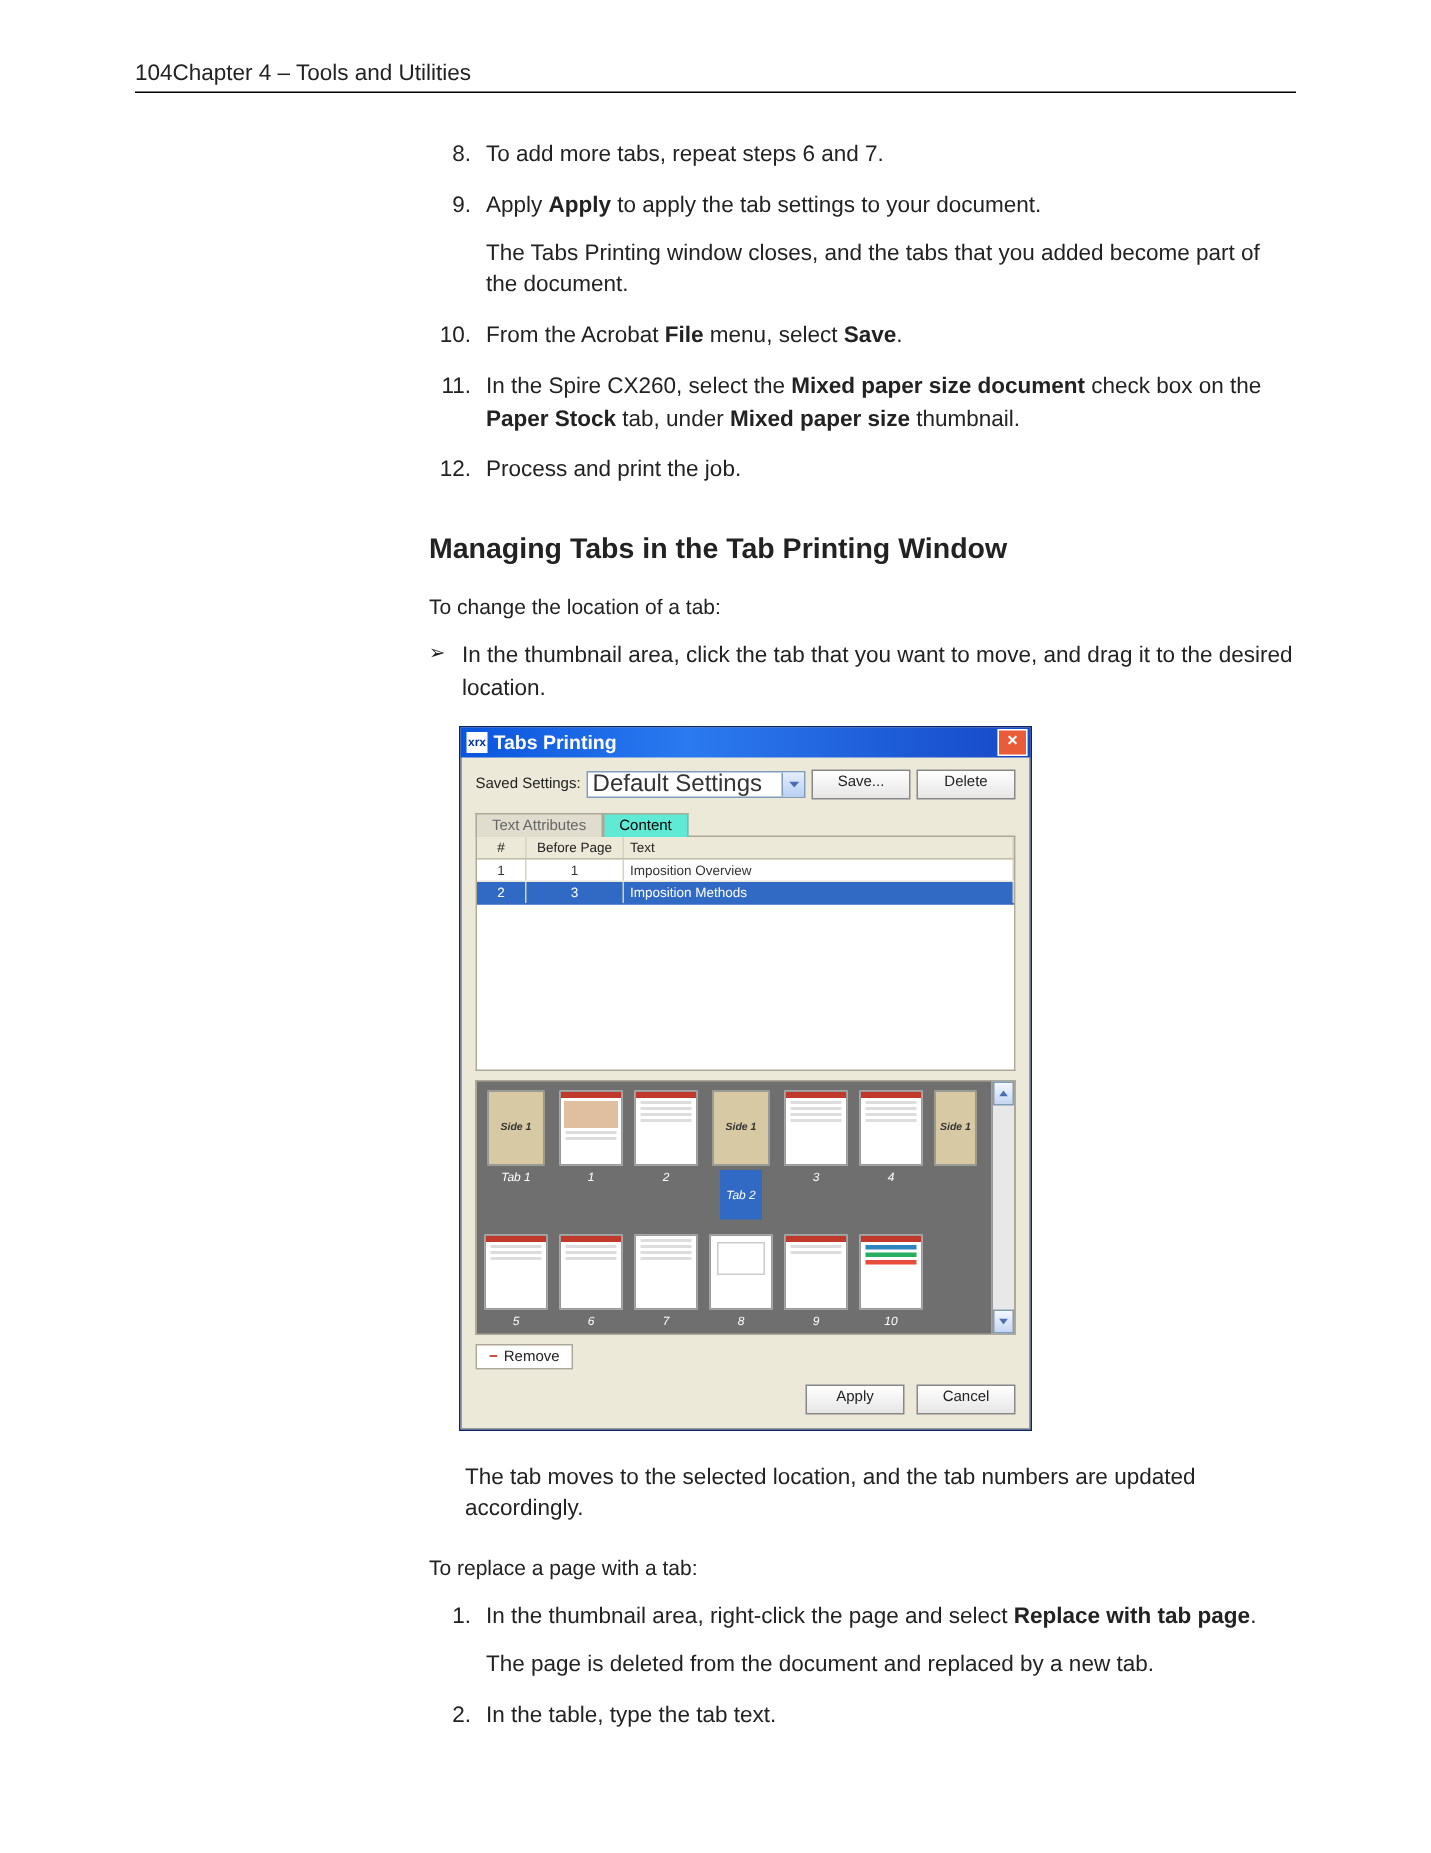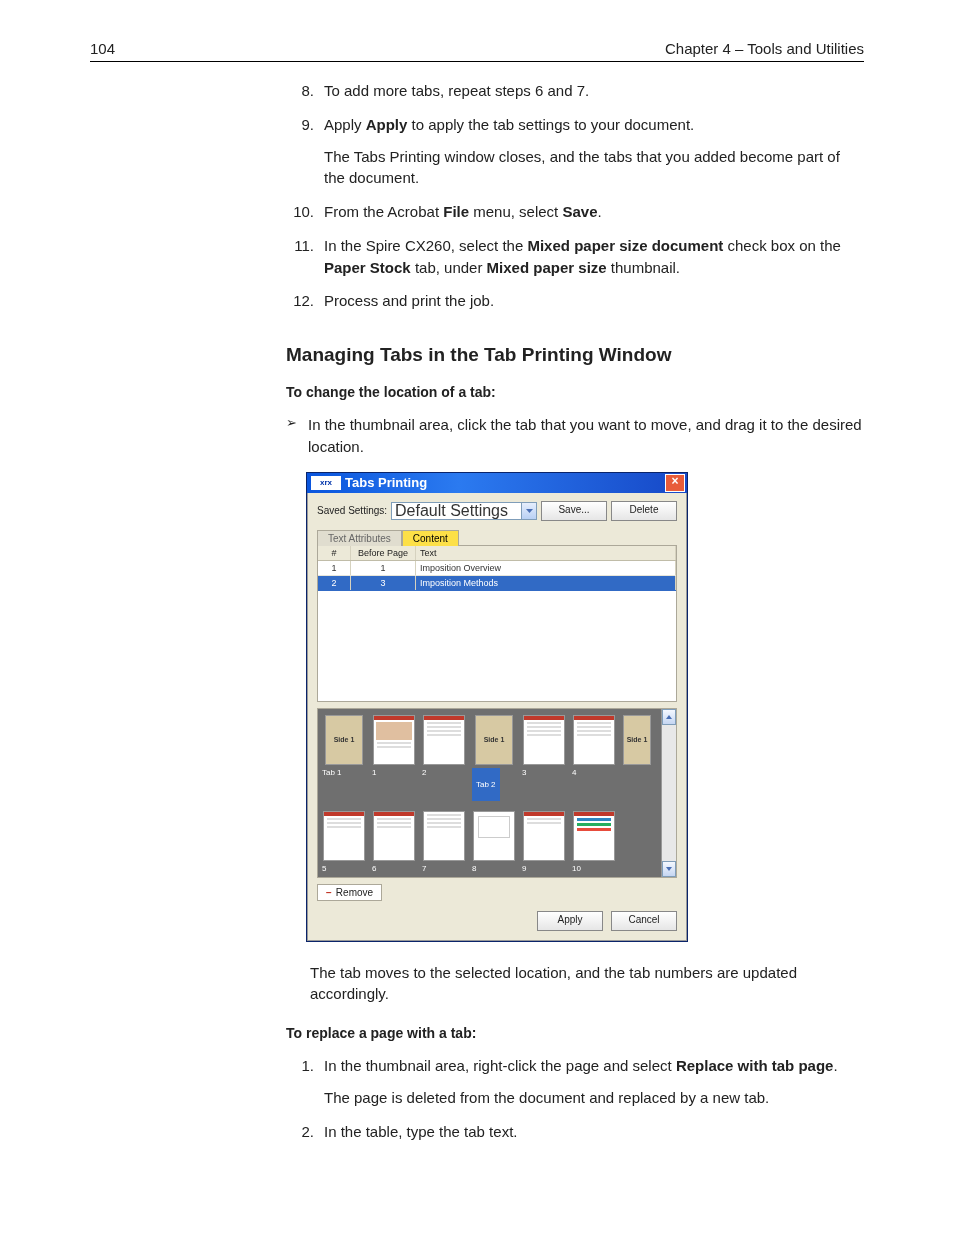--- a/index.html
+++ b/index.html
@@ -10,24 +10,24 @@
     background: #fff;
   }
   .page {
     width: 954px;
     min-height: 1235px;
     padding: 40px 90px 40px 90px;
     box-sizing: border-box;
   }
   .header-line {
     display: flex;
-    justify-content: space-between;
+    justify-content: flex-start;
     border-bottom: 1px solid #000;
     padding-bottom: 4px;
-    margin-bottom: 18px;
+    margin-bottom: 30px;
     font-size: 15px;
   }
   ol.main-list {
     list-style: none;
     padding-left: 0;
     margin: 0;
   }
   ol.main-list > li {
     display: flex;
     margin-bottom: 12px;
@@ -45,21 +45,21 @@
   .sub-p {
     margin-top: 10px;
     line-height: 1.45;
   }
   h2.section {
     font-size: 19px;
     font-weight: bold;
     margin: 32px 0 16px 0;
   }
   .bold-label {
-    font-weight: bold;
+    font-weight: normal;
     margin: 18px 0 14px 0;
     font-size: 14px;
   }
   .bullet-row {
     display: flex;
     margin-left: 0;
     margin-bottom: 14px;
     line-height: 1.45;
   }
   .bullet-row .arrow {
@@ -81,21 +81,21 @@
   .titlebar {
     background: linear-gradient(to right, #0a55dd, #2b7af0 40%, #1648c7);
     color: #fff;
     height: 20px;
     display: flex;
     align-items: center;
     padding: 0 2px 0 4px;
     font-weight: bold;
   }
   .titlebar .appicon {
-    width: 30px;
+    width: 14px;
     height: 14px;
     background: #fff;
     margin-right: 4px;
     display: flex;
     align-items: center;
     justify-content: center;
     font-size: 8px;
     color: #0033aa;
     font-weight: bold;
   }
@@ -164,21 +164,21 @@
     font-size: 10px;
     background: #ece9d8;
     position: relative;
     top: 1px;
   }
   .tabstrip .tab.inactive {
     background: #e0ddcf;
     color: #666;
   }
   .tabstrip .tab.active {
-    background: #fde047;
+    background: #5eead4;
     color: #000;
   }
   .gridarea {
     border: 1px solid #aca899;
     border-top: none;
     background: #fff;
     margin-bottom: 6px;
   }
   .grid-head, .grid-row {
     display: flex;
@@ -222,20 +222,22 @@
     display:flex;align-items:center;justify-content:center;
   }
   .thumb-rowA, .thumb-rowB {
     display: flex;
     gap: 6px;
     margin-right: 16px;
   }
   .thumb-rowA { margin-bottom: 10px; }
   .thumbcell {
     width: 44px;
+    text-align: center;
+    font-style: italic;
   }
   .thumbcell .page-thumb {
     width: 40px;
     height: 48px;
     background: #fff;
     margin: 0 auto 3px auto;
     border: 1px solid #999;
     position: relative;
     overflow:hidden;
   }

